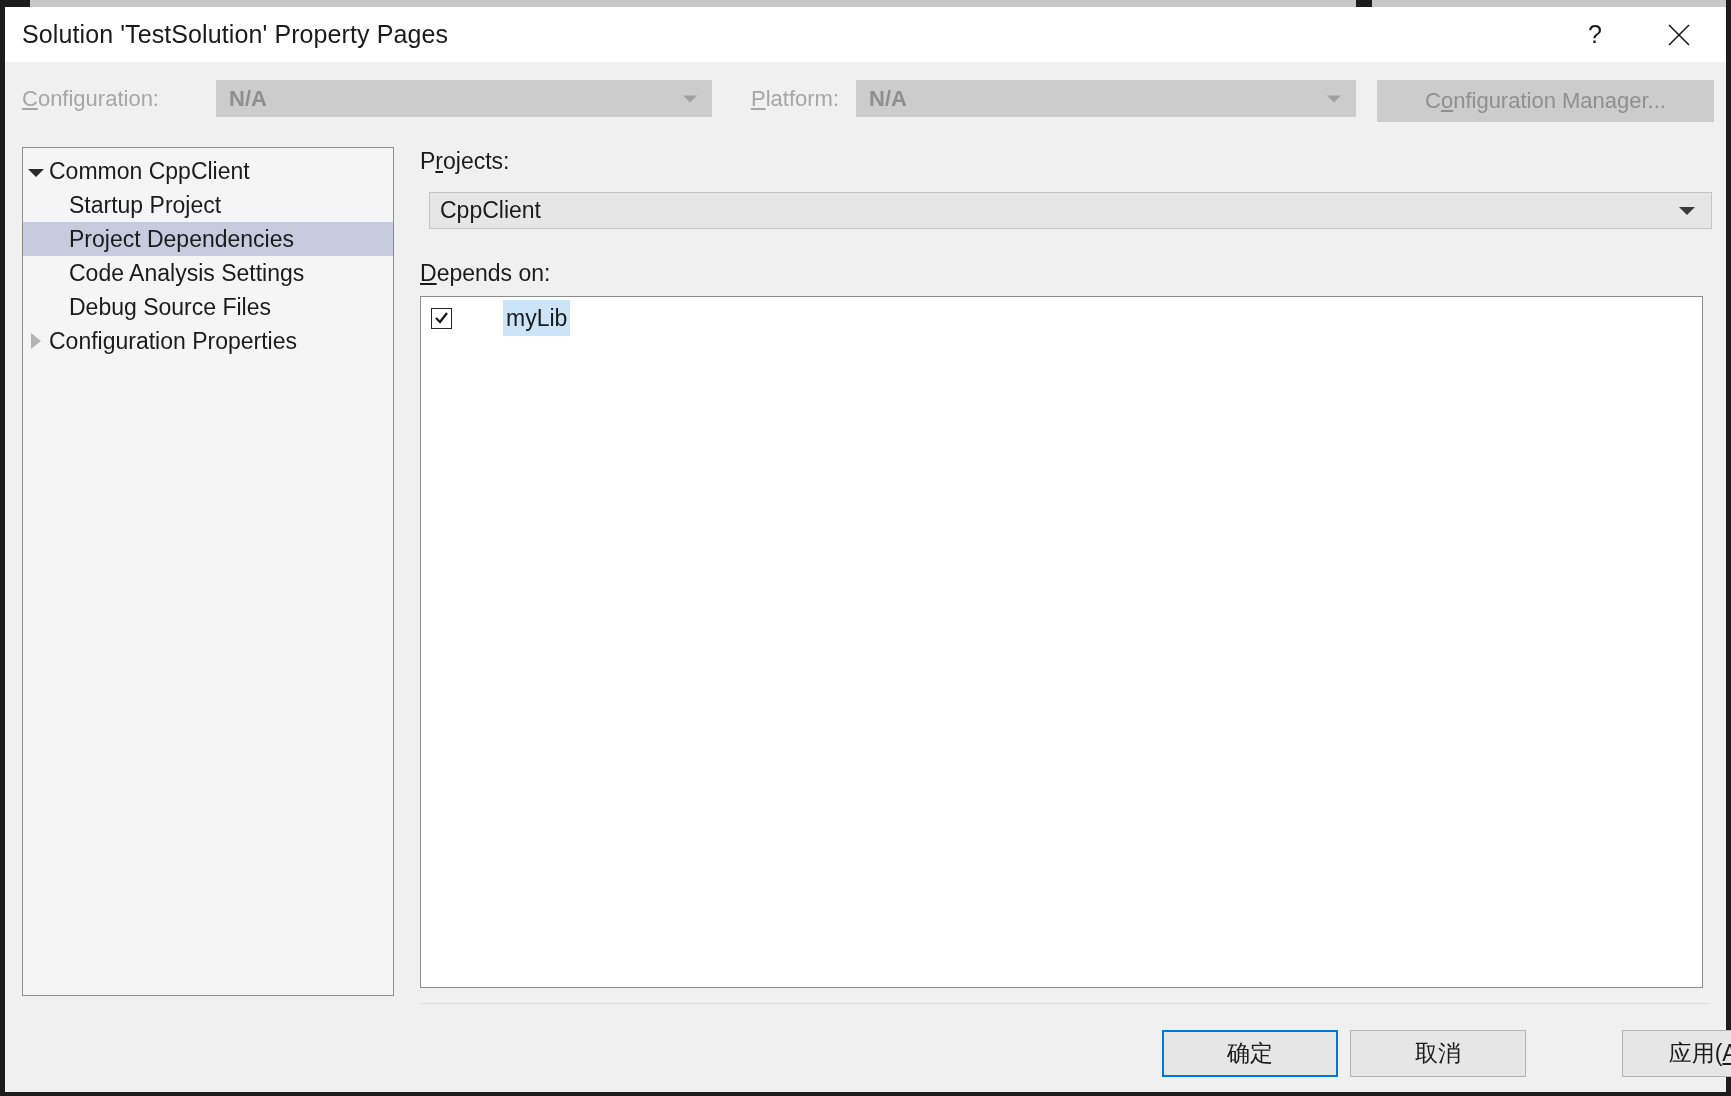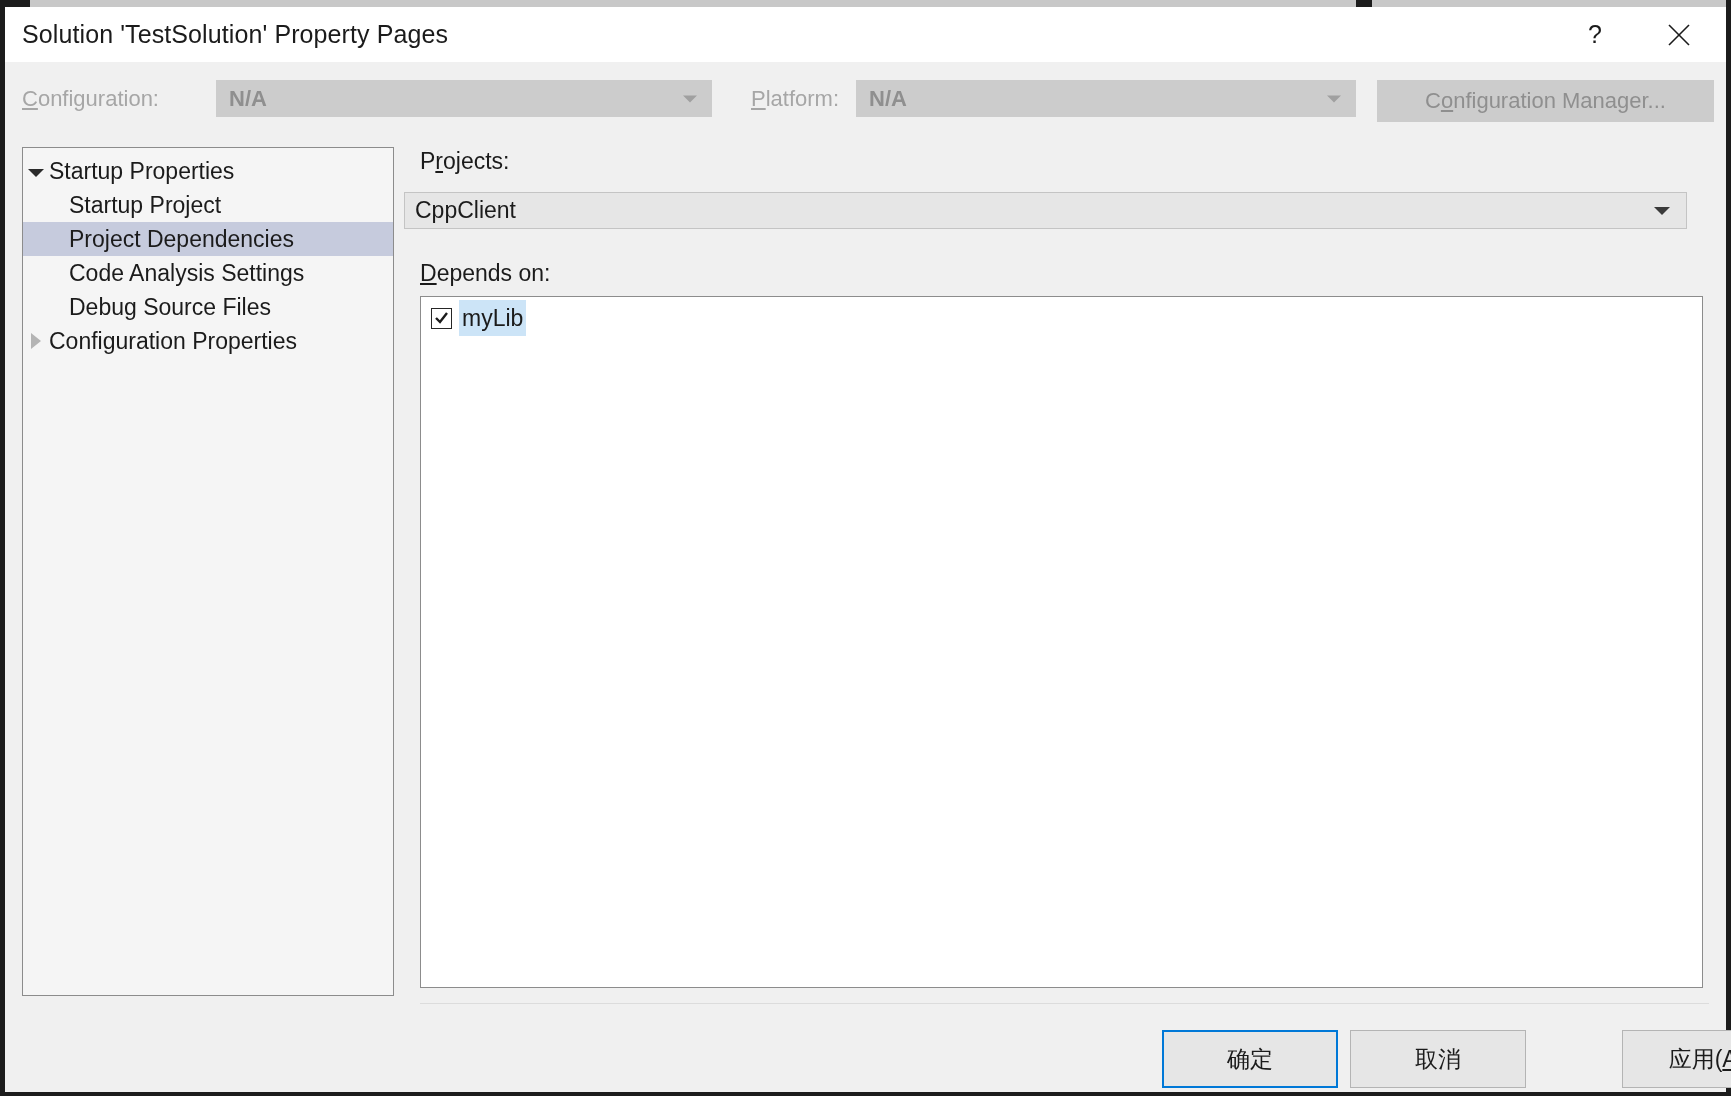--- a/index.html
+++ b/index.html
@@ -218,21 +218,21 @@
     font-size: 23px;
     color: #1b1b1b;
     white-space: nowrap;
   }
   .label-std u { text-decoration: underline; }
   .lbl-projects   { left: 420px; top: 148px; }
   .lbl-dependson  { left: 420px; top: 260px; }
 
   .combo-projects {
     position: absolute;
-    left: 404px;
+    left: 429px;
     top: 192px;
     width: 1283px;
     height: 37px;
     background: #e6e6e6;
     border: 1px solid #c4c4c4;
     box-sizing: border-box;
     display: flex;
     align-items: center;
     cursor: default;
   }
@@ -287,35 +287,36 @@
     left: 2px;
     top: 2px;
   }
   .li-label {
     font-size: 23px;
     color: #1b1b1b;
     background: #cce4f7;
     padding: 4px 3px;
     line-height: 28px;
     white-space: nowrap;
+    margin-left: 44px;
   }
 
   
   .footer-sep {
     position: absolute;
     left: 420px;
     top: 1003px;
     width: 1289px;
     height: 1px;
     background: #dcdcdc;
   }
   .footer-btn {
     position: absolute;
     top: 1030px;
-    height: 58px;
+    height: 47px;
     background: #e6e6e6;
     border: 1px solid #b4b4b4;
     box-sizing: border-box;
     font-family: "Liberation Sans", "DejaVu Sans", sans-serif;
     font-size: 23px;
     color: #1b1b1b;
     padding: 0;
     cursor: default;
     white-space: nowrap;
   }
@@ -377,21 +378,21 @@
 
     <button class="btn-configmgr"><span>C</span><u>o</u><span>nfiguration Manager...</span></button>
   </div>
 
   <div class="treepanel">
 
     <div class="tree-row tree-first">
       <span class="twisty">
           <span class="twisty-open"></span>
         </span>
-      <span class="tree-label">Startup Properties</span>
+      <span class="tree-label">Common CppClient</span>
     </div>
 
     <div class="tree-row child">
       <span class="twisty"></span>
       <span class="tree-label">Startup Project</span>
     </div>
 
     <div class="tree-row child selected">
       <span class="twisty"></span>
       <span class="tree-label">Project Dependencies</span>

